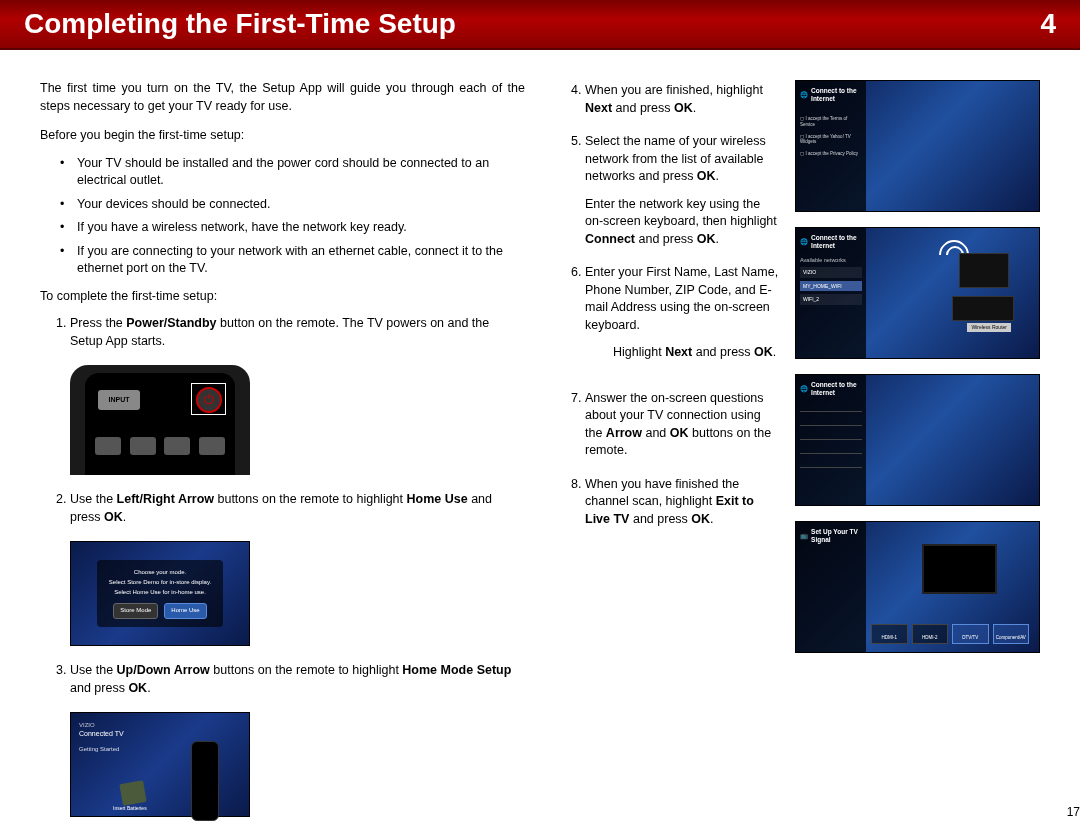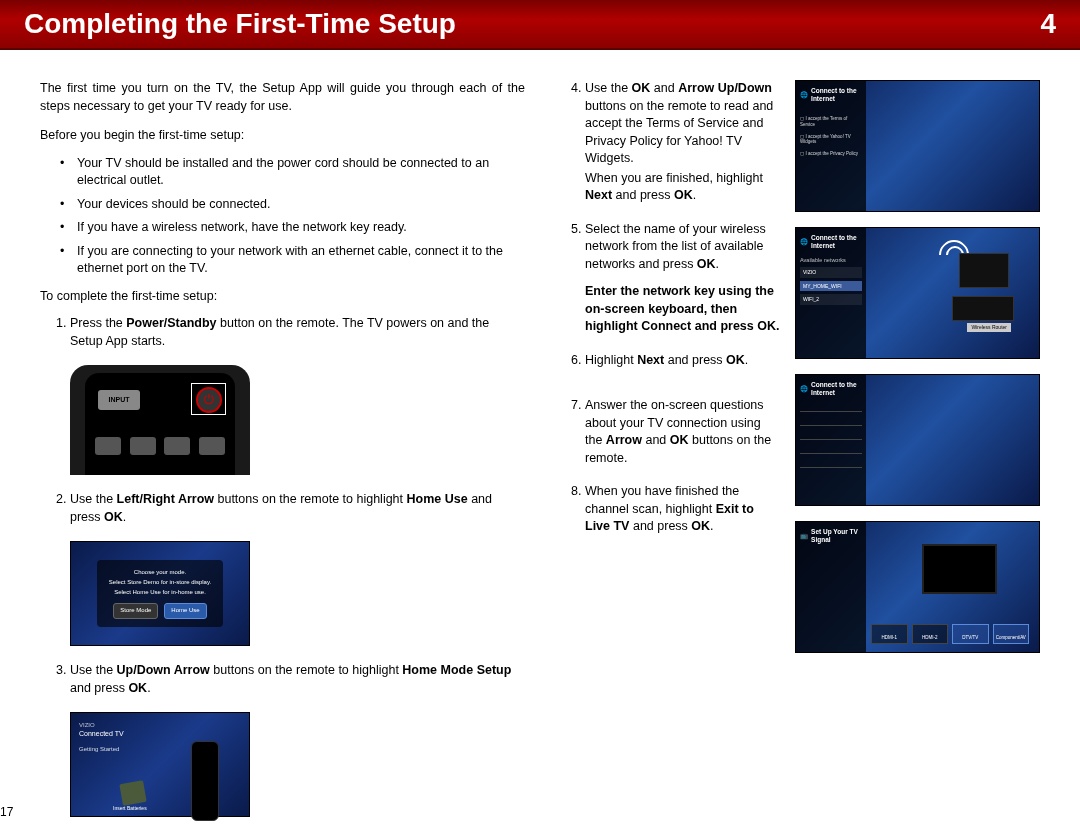--- a/index.html
+++ b/index.html
@@ -229,25 +229,25 @@
     background: #4a5a3a;
     border-radius: 2px;
     transform: rotate(-10deg);
   }
   .completion {
     font-weight: bold;
     margin-top: 18px;
     margin-left: 15px;
   }
   .page-num {
-    text-align: left;
+    text-align: right;
     font-size: 12px;
     position: absolute;
     bottom: 15px;
-    left: 0; right: 16px;
+    left: 0; right: 0;
   }
   .wifi-dev {
     position: absolute;
     right: 30px;
     top: 25px;
     width: 50px;
     height: 35px;
     background: #111;
     border: 1px solid #333;
   }
@@ -402,29 +402,29 @@
           </div>
         </div>
       </li>
     </ol>
   </div>
 
   <div class="col col-right">
     <div class="col-right-text">
       <ol class="steps" start="4">
         <li>
-          <p><span>Use the </span><b>OK</b><span> and </span><b>Arrow Up/Down</b><span> buttons on the remote to read and accept the Terms of Service and Privacy Policy for Yahoo! TV Widgets.</span></p>
           <p style="margin-top:2px;"><span>When you are finished, highlight </span><b>Next</b><span> and press </span><b>OK</b><span>.</span></p>
         </li>
         <li>
           <p><span>Select the name of your wireless network from the list of available networks and press </span><b>OK</b><span>.</span></p>
-          <p style="margin-top:10px;font-weight:bold;"><span>Enter the network key using the on-screen keyboard, then highlight </span><b>Connect</b><span> and press </span><b>OK</b><span>.</span></p>
+          <p style="margin-top:10px;"><span>Enter the network key using the on-screen keyboard, then highlight </span><b>Connect</b><span> and press </span><b>OK</b><span>.</span></p>
         </li>
         <li>
-          <p style="margin-top:10px;"><span>Highlight </span><b>Next</b><span> and press </span><b>OK</b><span>.</span></p>
+          <p>Enter your First Name, Last Name, Phone Number, ZIP Code, and E-mail Address using the on-screen keyboard.</p>
+          <p style="margin-top:10px;margin-left:28px;"><span>Highlight </span><b>Next</b><span> and press </span><b>OK</b><span>.</span></p>
         </li>
         <li style="margin-top:28px;">
           <p><span>Answer the on-screen questions about your TV connection using the </span><b>Arrow</b><span> and </span><b>OK</b><span> buttons on the remote.</span></p>
         </li>
         <li>
           <p><span>When you have finished the channel scan, highlight </span><b>Exit to Live TV</b><span> and press </span><b>OK</b><span>.</span></p>
         </li>
       </ol>
     </div>
 

